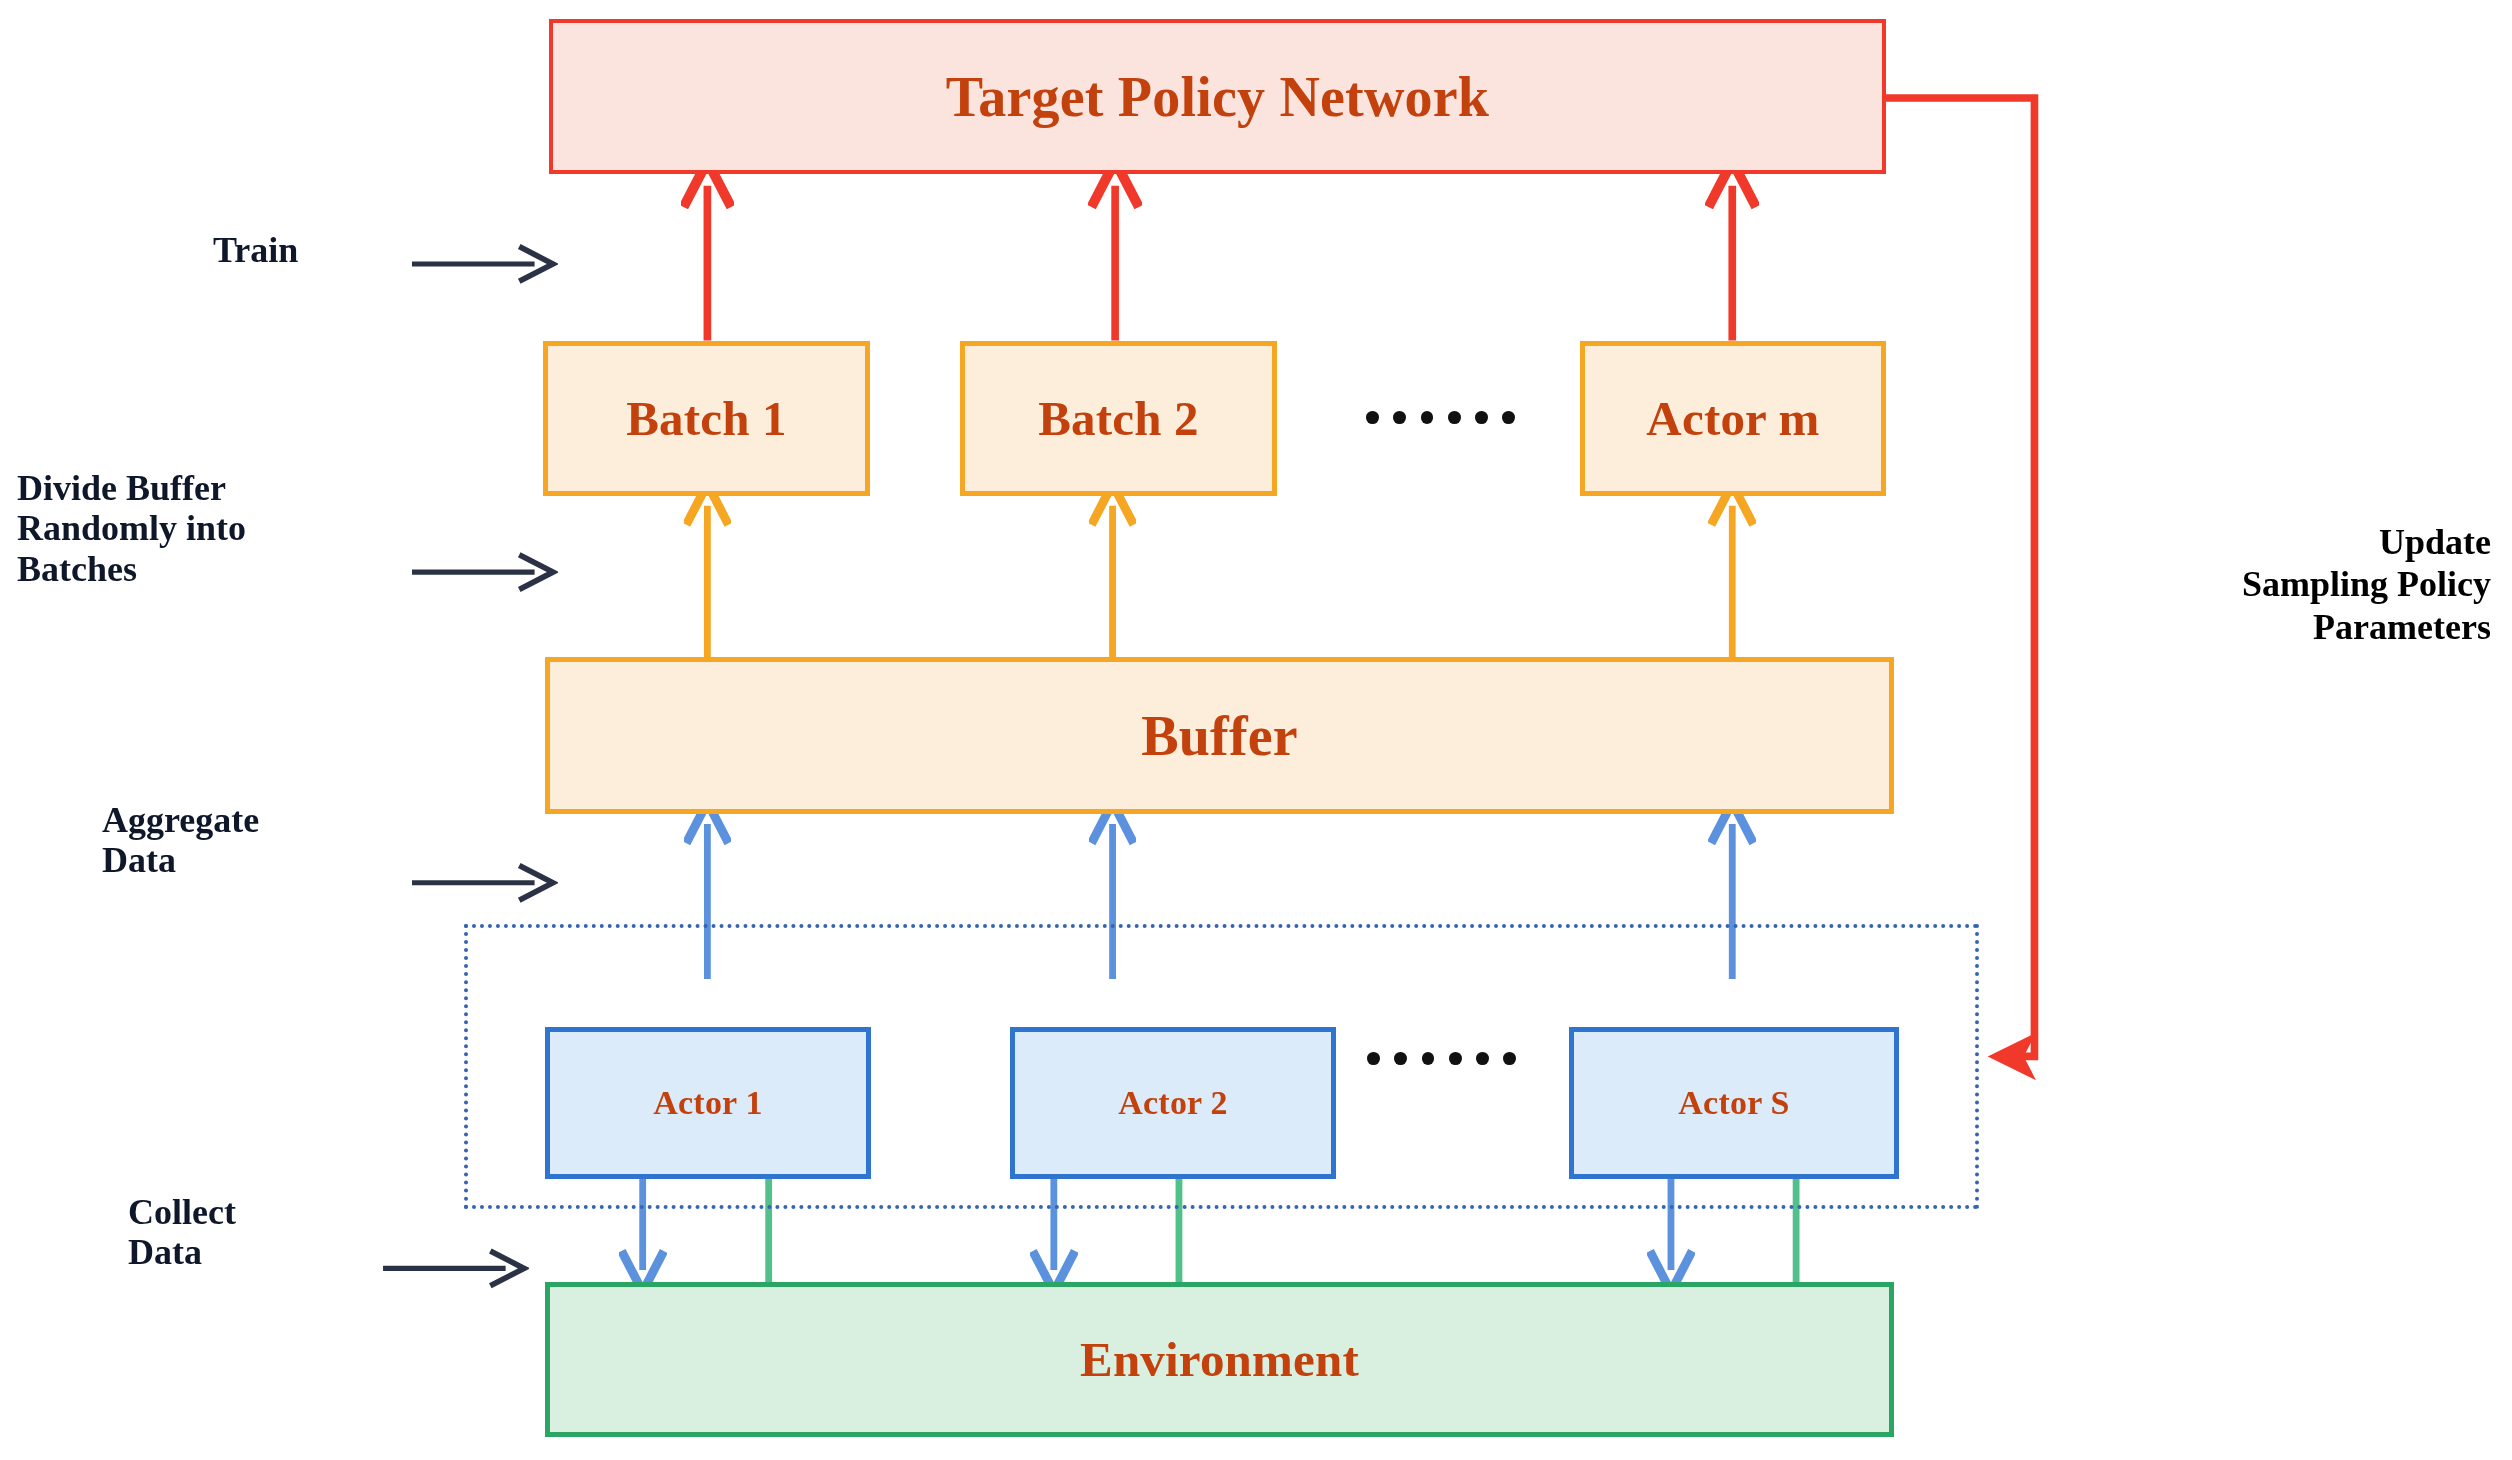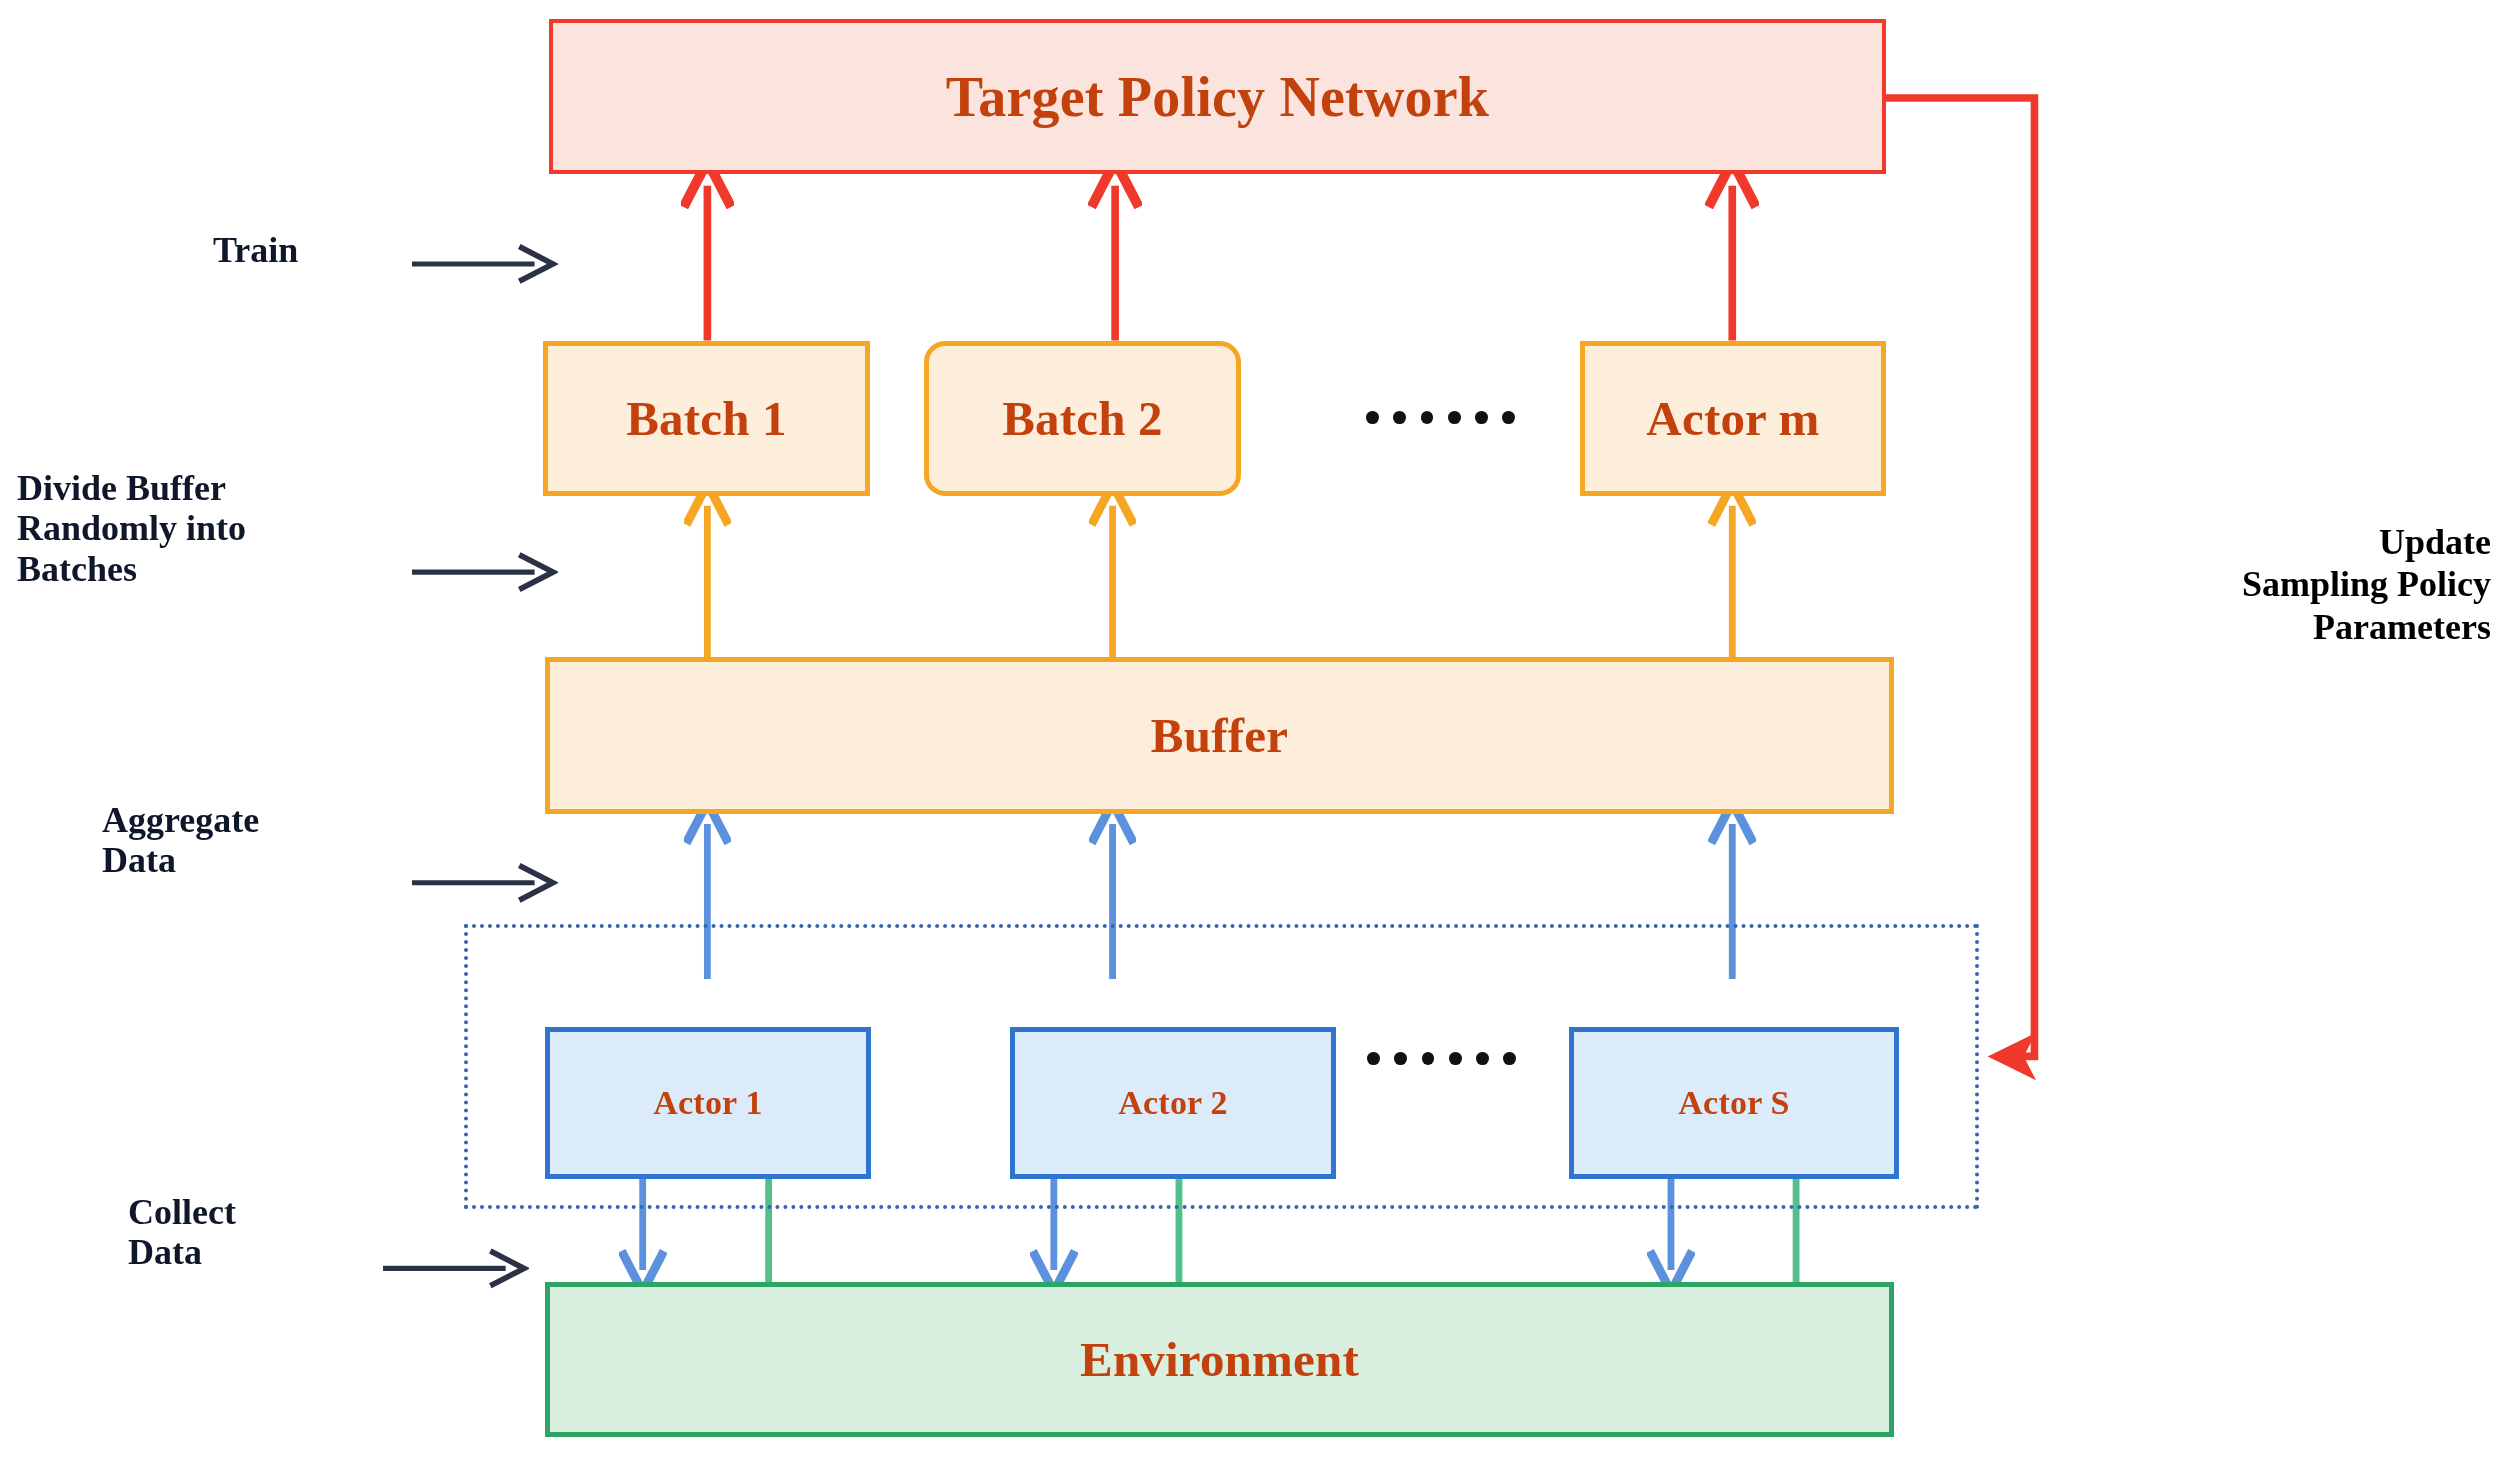--- a/index.html
+++ b/index.html
@@ -47,32 +47,32 @@
   }
   
   .batch-box {
     background: #fdeedb;
     border: 5.1px solid #f5a623;
     font-size: 49px;
     top: 341px;
     height: 155px;
   }
   #batch-1 { left: 543px;  width: 327px; }
-  #batch-2 { left: 924px; width: 317px; border-radius: 21px; }
+  #batch-2 { left: 960px; width: 317px; }
   #batch-m { left: 1580px; width: 306px; }
 
   
   #buffer {
     left: 545px;
     top: 657px;
     width: 1349px;
     height: 157px;
     background: #fdeedb;
     border: 5.1px solid #f5a623;
-    font-size: 49px;
+    font-size: 56px;
   }
   
   #actors-group {
     position: absolute;
     left: 464px;
     top: 924px;
     width: 1515px;
     height: 285px;
     border: 4.3px dotted #3565b0;
     box-sizing: border-box;

